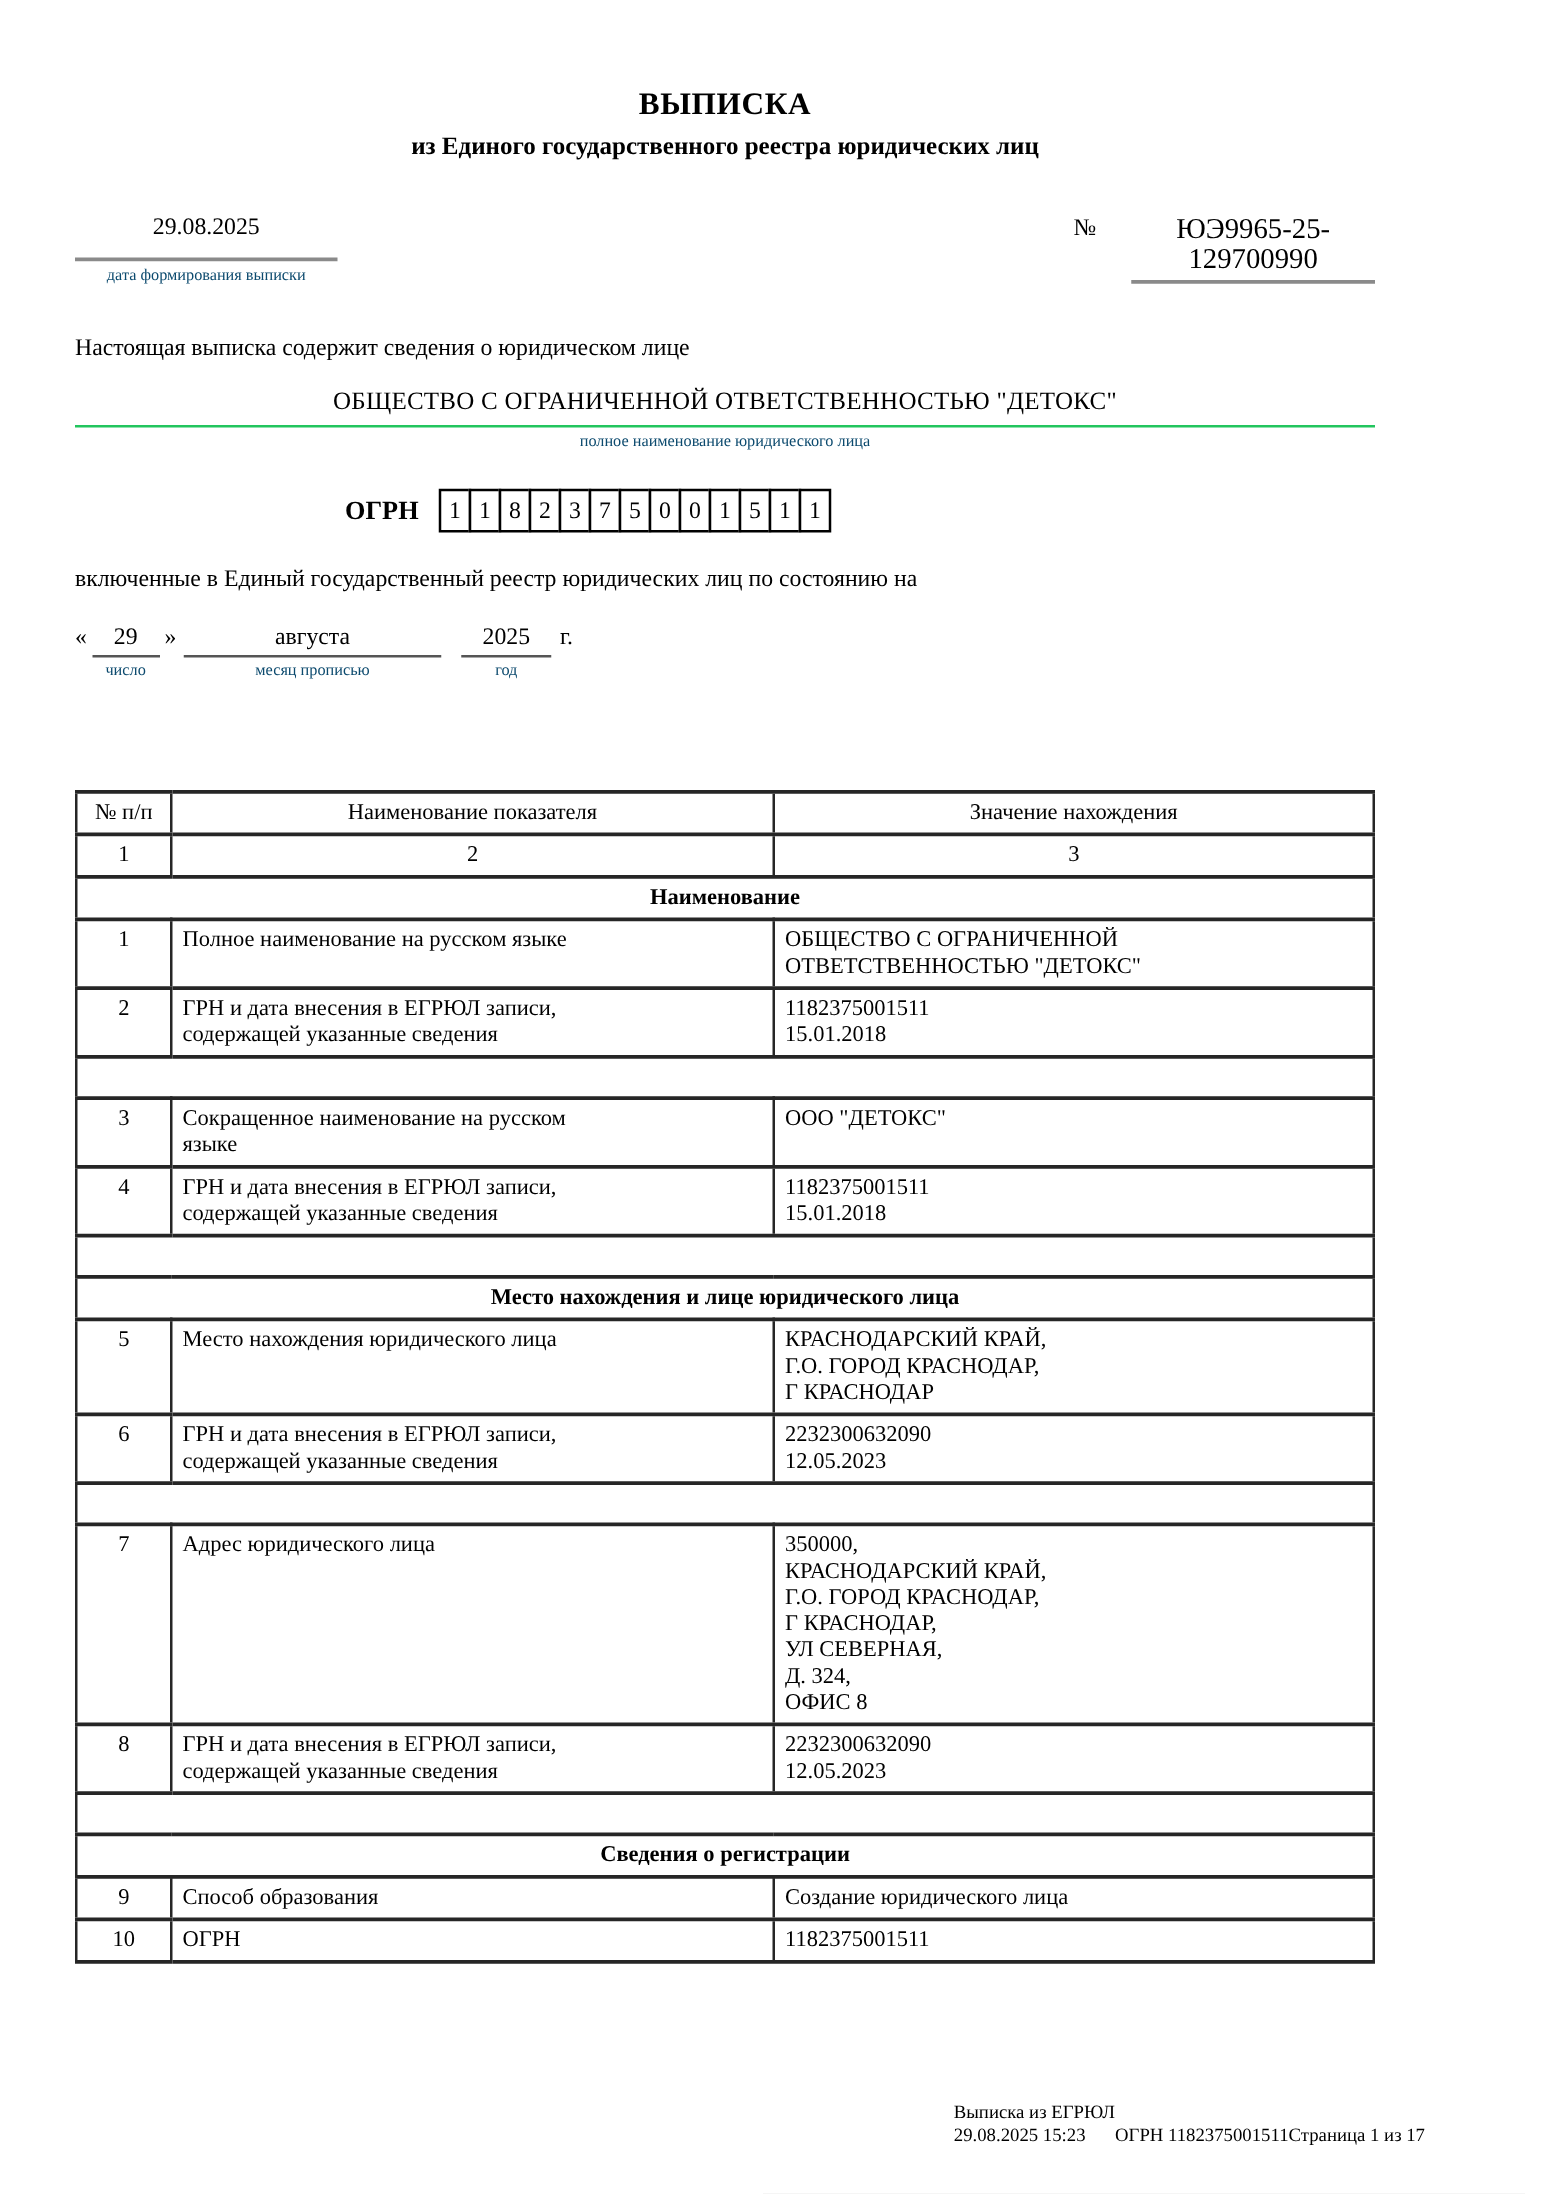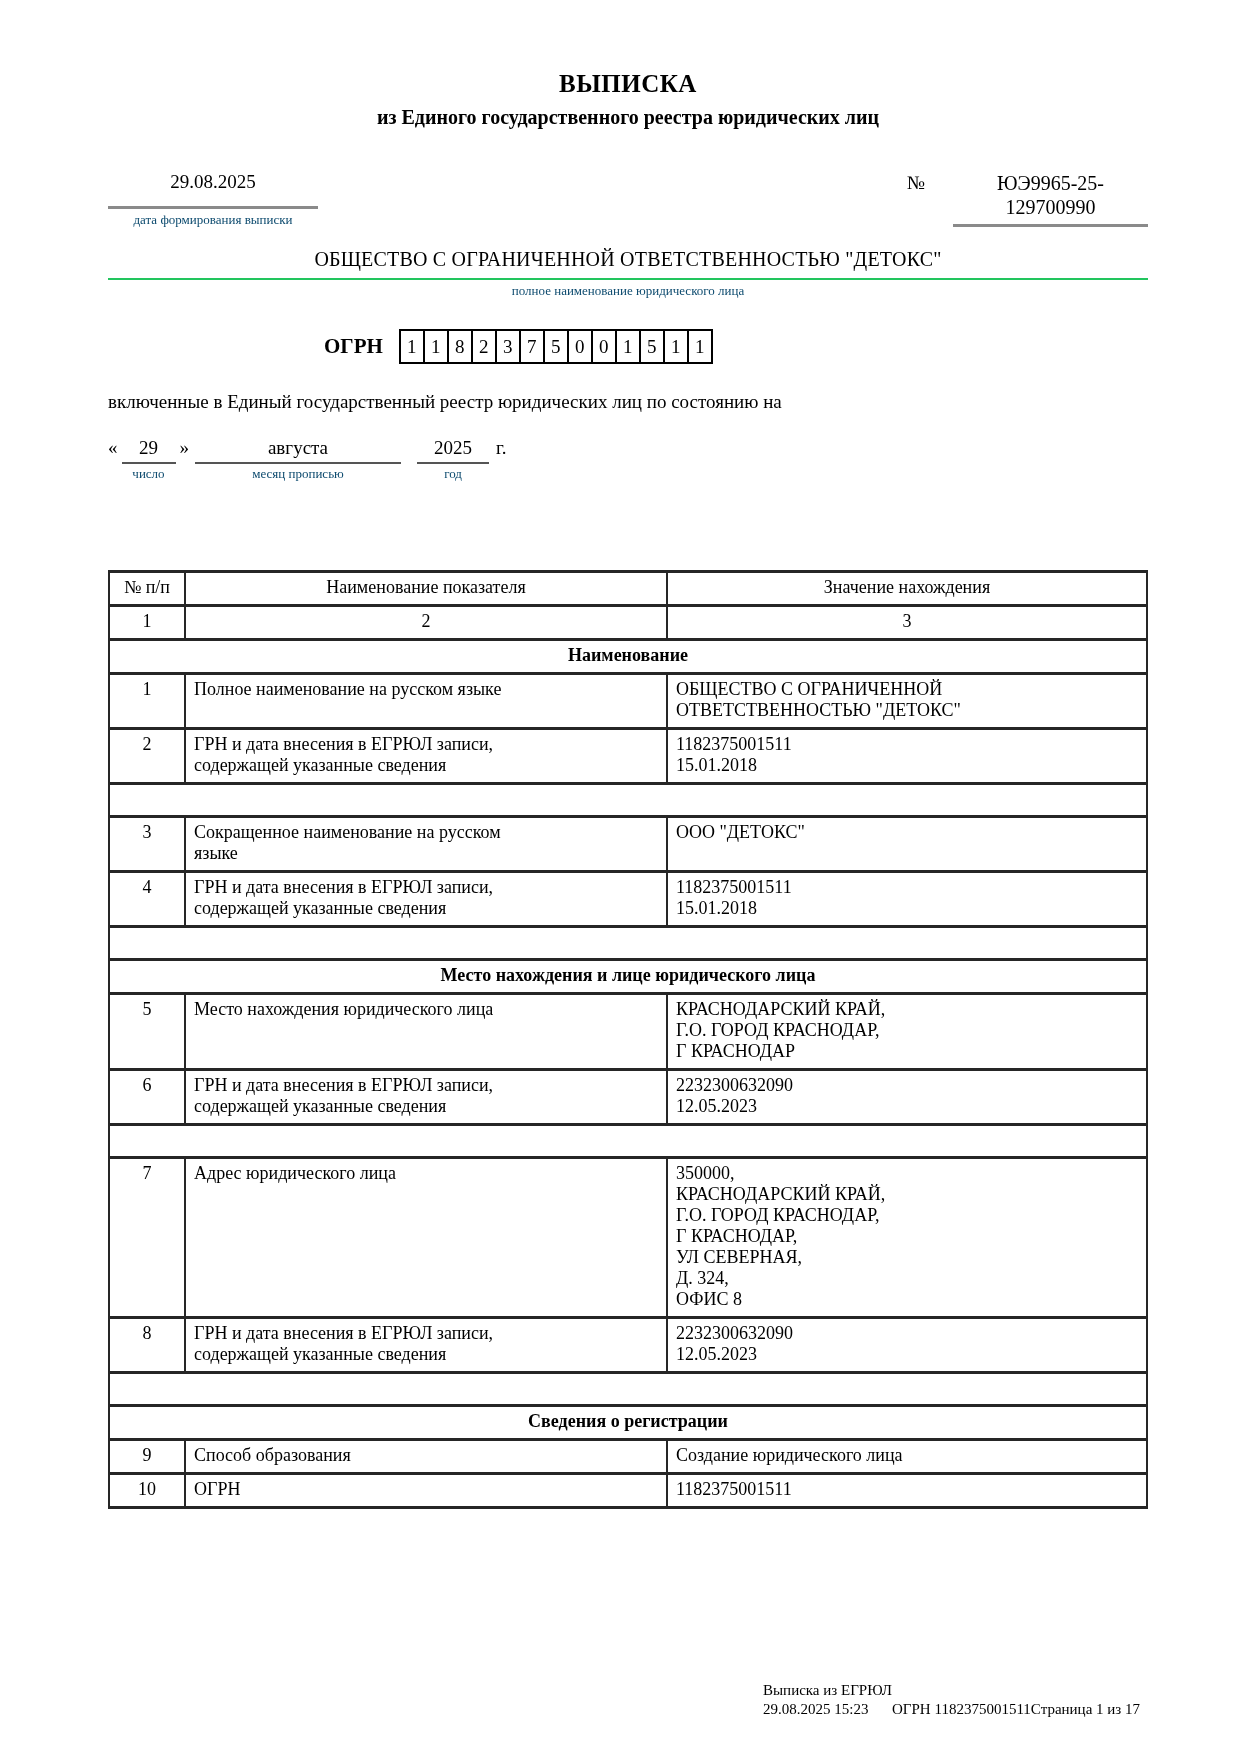--- a/index.html
+++ b/index.html
@@ -1,36 +1,36 @@
 <!DOCTYPE html>
 <html lang="ru"><head>
 <meta charset="utf-8">
 <style>
   html,body{margin:0;padding:0;background:#e8e8e8;}
   .page{
     width:1240px;height:1755px;background:#ffffff;position:relative;
     font-family:"Liberation Serif","DejaVu Serif",serif;color:#000;
     margin:0 auto;overflow:hidden;box-sizing:border-box;
-    padding:70px 92px 0 108px;
+    padding:70px 92px 0 60px;
   }
   .content{width:1040px;}
   .title{text-align:center;font-weight:bold;font-size:25px;letter-spacing:.5px;}
   .subtitle{text-align:center;font-weight:bold;font-size:20px;margin-top:8px;}
   .top-row{display:flex;justify-content:space-between;align-items:flex-start;margin-top:42px;}
   .date-block-wrap{width:210px;}
   .date-block{
     text-align:center;font-size:19px;border-bottom:3px solid #8a8a8a;
     padding-bottom:13px;
   }
   .small-cap{font-size:13px;color:#0c4a6e;}
   .date-caption{text-align:center;margin-top:3px;}
   .num-group{display:flex;align-items:flex-start;}
   .num-sign{font-size:19px;margin-right:28px;padding-top:1px;}
   .num-block{
-    width:195px;text-align:center;font-size:20px;line-height:24px;
+    width:195px;text-align:center;font-size:23px;line-height:24px;
     border-bottom:3px solid #8a8a8a;padding-bottom:5px;
   }
   .lead{font-size:19px;margin-top:40px;}
   .company-wrap{margin-top:20px;}
   .company-line{
     border-bottom:2px solid #22c55e;text-align:center;font-size:20px;
     padding-bottom:7px;letter-spacing:.2px;
   }
   .company-caption{text-align:center;margin-top:3px;}
   .ogrn-row{display:flex;align-items:center;margin-top:30px;padding-left:216px;}
@@ -92,20 +92,21 @@
       </div>
       <div class="num-group">
         <span class="num-sign">№</span>
         <div class="num-block">
           <div>ЮЭ9965-25-</div>
           <div>129700990</div>
         </div>
       </div>
     </div>
 
+    <div class="lead">Настоящая выписка содержит сведения о юридическом лице</div>
 
     <div class="company-wrap">
       <div class="company-line">ОБЩЕСТВО С ОГРАНИЧЕННОЙ ОТВЕТСТВЕННОСТЬЮ "ДЕТОКС"</div>
       <div class="small-cap company-caption">полное наименование юридического лица</div>
     </div>
 
     <div class="ogrn-row">
       <span class="ogrn-label">ОГРН</span>
       <span class="ogrn-boxes">
           <span class="ogrn-box">1</span>

